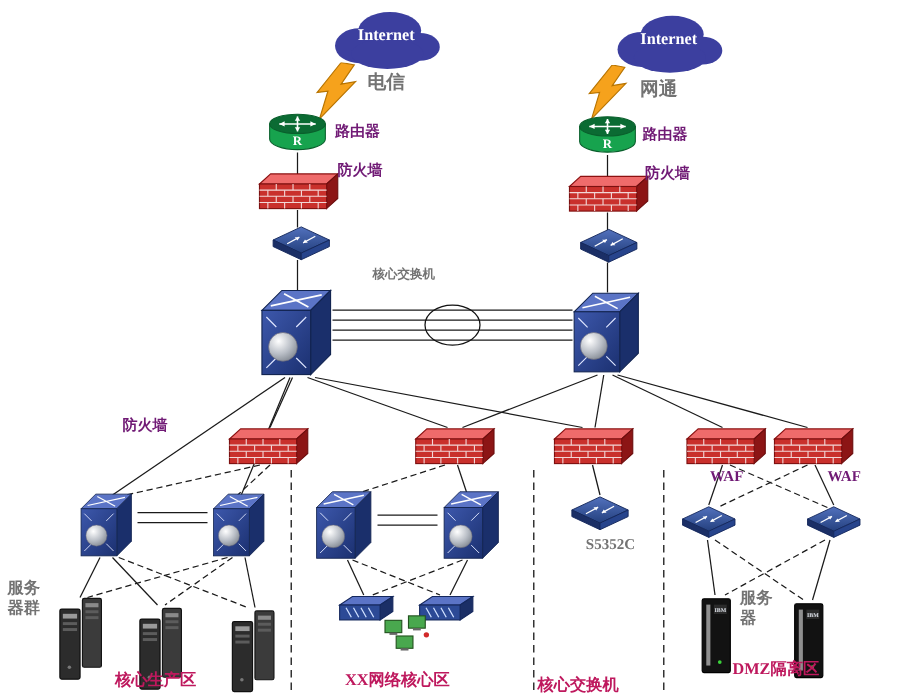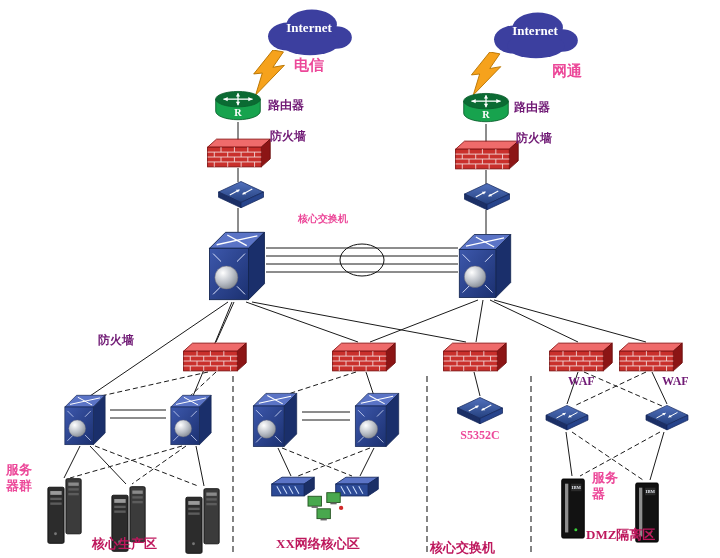--- a/index.html
+++ b/index.html
@@ -2,26 +2,26 @@
 <html><head>
 <meta charset="utf-8">
 <style>
   html,body{margin:0;padding:0;background:#fff;}
   .canvas{
     position:relative;width:720px;height:558px;background:#fff;overflow:hidden;
     font-family:Liberation Serif, serif;
   }
   svg.lines{position:absolute;left:0;top:0;width:720px;height:558px;}
   svg.dev{position:absolute;overflow:visible;}
-  .lbl{position:absolute;font-weight:700;font-size:13px;color:#ec4899;white-space:nowrap;}
+  .lbl{position:absolute;font-weight:700;font-size:13px;color:#737373;white-space:nowrap;}
   .lbl.red{color:#701a75;font-size:12px;}
   .lbl.big{font-size:15px;}
   .lbl.white{color:#fff;text-align:center;font-size:13px;}
   .lbl.wrap{white-space:normal;line-height:1.25;}
-  .lbl.center{text-align:center;}
+  .lbl.center{text-align:right;}
   .lbl.model{font-size:12px;}
   .zone-lbl{position:absolute;font-weight:700;font-size:13px;color:#be185d;white-space:nowrap;}
 </style>
 </head>
 <body>
 
 <div class="canvas">
 
   <svg width="0" height="0" style="position:absolute" aria-hidden="true">
     <defs>
@@ -316,21 +316,21 @@
       <use href="#sym-ibm" xlink:href="#sym-ibm"></use>
     </svg>
   <svg class="dev" style="left:632px;top:480px;width:30px;height:66px">
       <use href="#sym-ibm" xlink:href="#sym-ibm"></use>
     </svg>
 
   <div class="lbl white" style="left:262px;top:20px;width:94px">Internet</div>
   <div class="lbl white" style="left:488px;top:23px;width:94px">Internet</div>
 
   <div class="lbl big" style="left:294px;top:56px">电信</div>
-  <div class="lbl big" style="left:552px;top:62px">网通</div>
+  <div class="lbl big" style="left:512px;top:62px">网通</div>
 
   <div class="lbl red" style="left:268px;top:97px">路由器</div>
   <div class="lbl red" style="left:514px;top:99px">路由器</div>
 
   <div class="lbl red" style="left:270px;top:128px">防火墙</div>
   <div class="lbl red" style="left:516px;top:130px">防火墙</div>
 
   <div class="lbl" style="left:298px;top:212px;font-size:10px">核心交换机</div>
 
   <div class="lbl red" style="left:98px;top:332px">防火墙</div>

